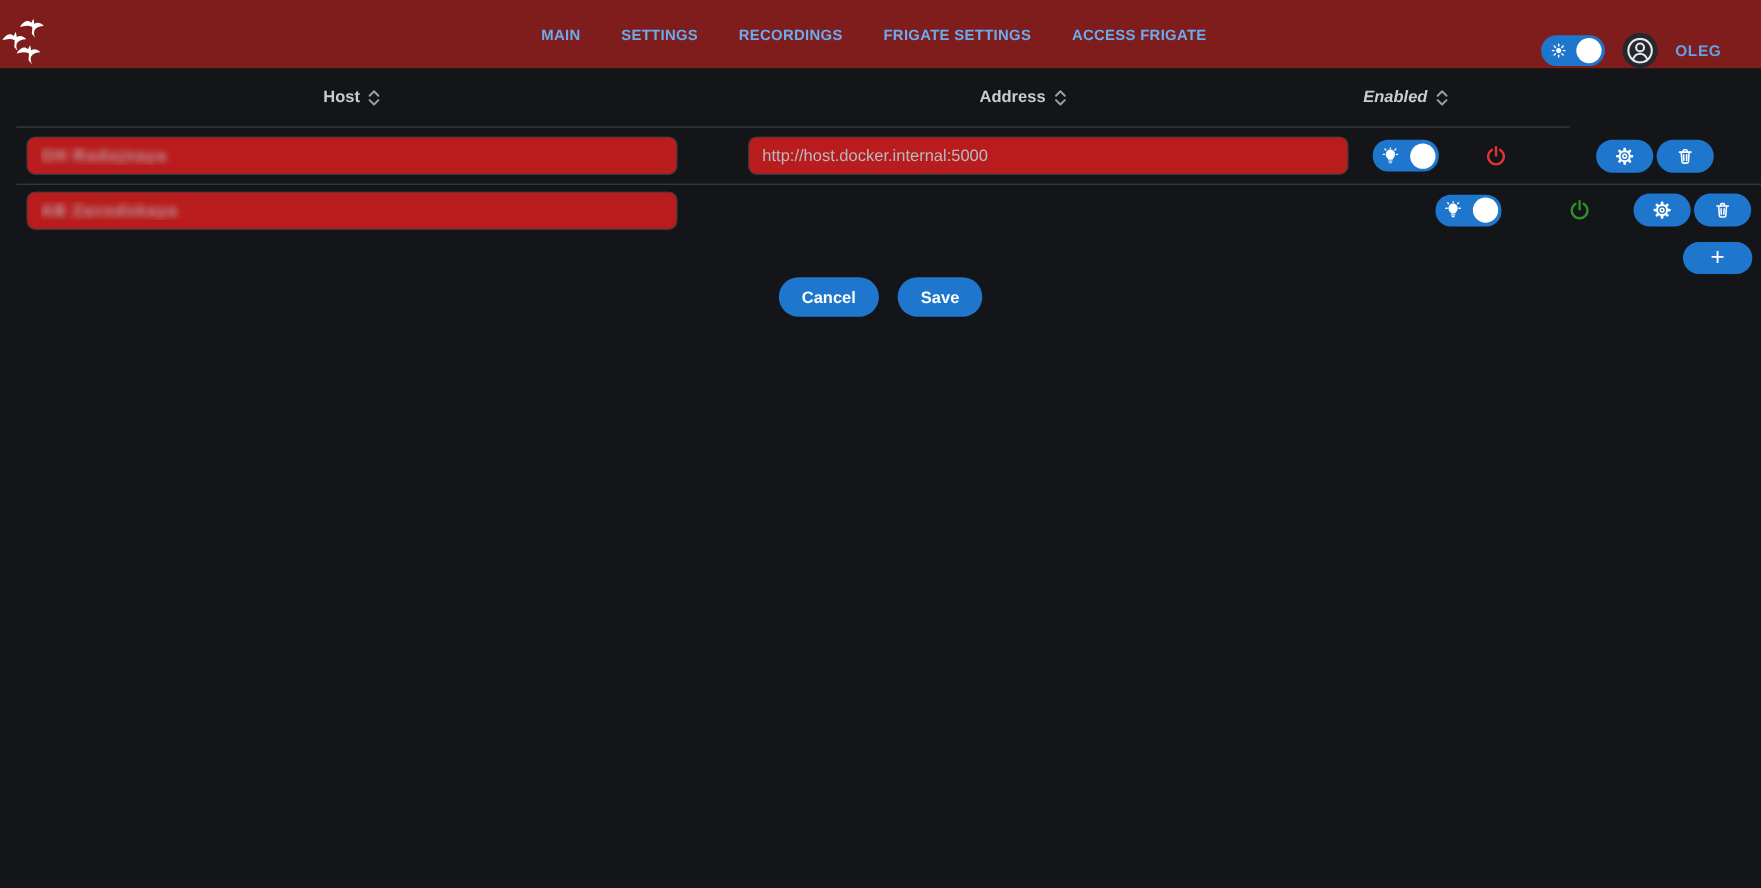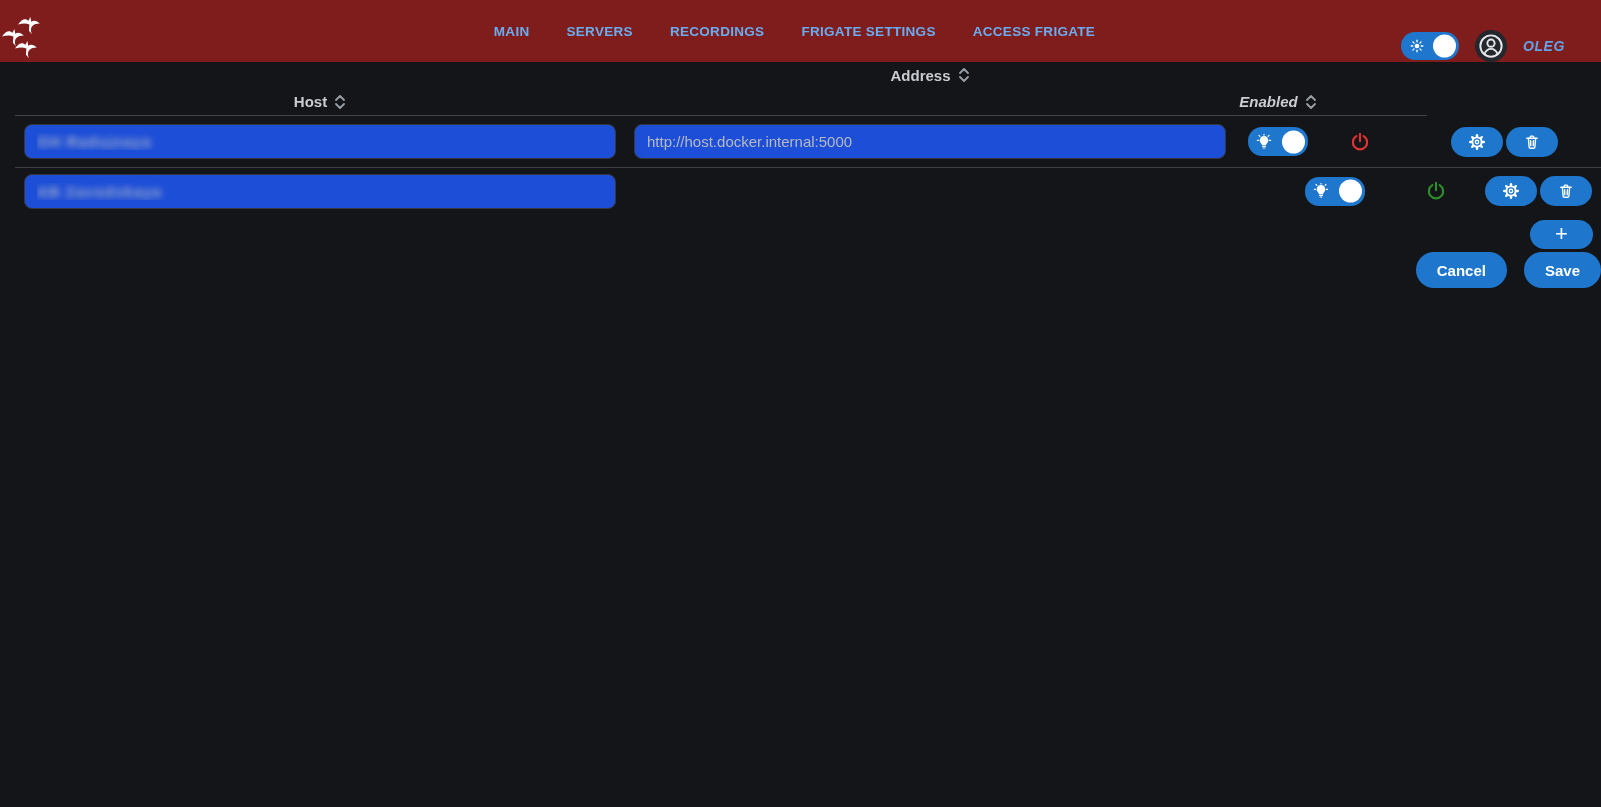--- a/index.html
+++ b/index.html
@@ -20,21 +20,21 @@
   .logo-svg { width: 42px; height: 46px; }
   .nav-links {
     position: absolute; left: 50%; top: 0; height: 62px;
     transform: translateX(-51%);
     display: flex; align-items: center; gap: 37px;
   }
   .nav-link {
     color: #6aacf0; font-weight: 700; font-size: 13.5px;
     letter-spacing: .3px; text-decoration: none; white-space: nowrap;
   }
-  .nav-right { margin-left: auto; display: flex; align-items: center; gap: 16px; font-style: italic; }
+  .nav-right { margin-left: auto; display: flex; align-items: center; gap: 16px; }
 
   .switch {
     position: relative; width: 58px; height: 28px;
     background: #1e77cd; border-radius: 14px;
     cursor: pointer; flex: 0 0 auto;
   }
   .switch .sw-icon { position: absolute; left: 8px; top: 50%; transform: translateY(-50%); display: flex; }
   .switch .knob {
     position: absolute; right: 3px; top: 50%; transform: translateY(-50%);
     width: 23px; height: 23px; background: #ffffff; border-radius: 50%;
@@ -59,28 +59,28 @@
     display: flex; align-items: center; justify-content: center; gap: 7px;
     color: #c9ccd1; font-weight: 700; font-size: 15px; cursor: pointer;
   }
   .th-host { grid-column: 1; } .th-address { grid-column: 3; } .th-enabled { grid-column: 4; font-style: italic; }
 
   .divider-header { height: 1px; background: #41454c; margin: 0 174px 0 15px; }
   .divider-row    { height: 1px; background: #3c4046; margin-left: 15px; }
 
   .trow { height: 51px; }
   .trow-last { height: 46px; gap: 19px; }
-  .cell-host { grid-column: 1; } .cell-address { grid-column: 3; }
+  .cell-host { grid-column: 1; } .cell-address { grid-column: 3; margin-left: 46px; }
   .cell-toggle { grid-column: 4; display: flex; justify-content: center; }
   .cell-power  { grid-column: 5; display: flex; justify-content: center; }
   .cell-actions{ grid-column: 6; display: flex; justify-content: flex-end; gap: 3px; padding-right: 43px; }
 
   .field {
     width: 100%; height: 35px;
-    background: #1d4ed8; border: 1px solid #35393f; border-radius: 8px;
+    background: #b91c1c; border: 1px solid #35393f; border-radius: 8px;
     color: #b7bac0; font-size: 15px; padding: 0 12px;
     font-family: "Liberation Sans", sans-serif; outline: none;
   }
   .field-blurred {
     color: transparent;
     text-shadow: 0 0 7px rgba(192,195,201,0.9);
     font-weight: 600; letter-spacing: 1px;
   }
 
   .icon-btn {
@@ -92,21 +92,21 @@
   .power-ind { display: flex; }
 
   
   .plus-row { display: flex; justify-content: flex-end; padding-right: 8px; margin-top: 6px; }
   .add-btn {
     width: 63px; height: 29px; border: none; border-radius: 15px;
     background: #1e77cd; color: #ffffff; font-size: 22px; font-weight: 400;
     display: flex; align-items: center; justify-content: center;
     cursor: pointer; line-height: 1; padding-bottom: 3px; font-family: inherit;
   }
-  .footer-actions { display: flex; justify-content: flex-end; gap: 17px; margin-top: 3px; }
+  .footer-actions { display: flex; justify-content: center; gap: 17px; margin-top: 3px; }
   .btn {
     height: 36px; padding: 0 21px; border: none; border-radius: 18px;
     background: #1e77cd; color: #ffffff; font-weight: 700; font-size: 15px;
     cursor: pointer; font-family: "Liberation Sans", sans-serif;
   }
 </style>
 </head>
 <body>
 
 <svg width="0" height="0" style="position:absolute">
@@ -178,21 +178,21 @@
   <a class="logo-link">
     <svg class="logo-svg" viewBox="0 0 42 46">
       <use href="#icon-bird" transform="translate(16,0) scale(0.95)"></use>
       <use href="#icon-bird" transform="translate(0,12) scale(0.95)"></use>
       <use href="#icon-bird" transform="translate(13,24) scale(0.95)"></use>
     </svg>
   </a>
 
   <nav class="nav-links">
     <a class="nav-link" href="#">MAIN</a>
-    <a class="nav-link" href="#">SERVERS</a>
+    <a class="nav-link" href="#">SETTINGS</a>
     <a class="nav-link" href="#">RECORDINGS</a>
     <a class="nav-link" href="#">FRIGATE SETTINGS</a>
     <a class="nav-link" href="#">ACCESS FRIGATE</a>
   </nav>
 
   <div class="nav-right">
     <div class="switch">
       <span class="sw-icon">
         <svg width="16" height="16" viewBox="0 0 16 16">
             <use href="#icon-sun"></use>
@@ -205,28 +205,28 @@
           <use href="#icon-person-circle"></use>
         </svg>
     </div>
     <span class="username">OLEG</span>
   </div>
 </header>
 
 <main>
 
   <div class="grid-cols thead">
-    <div class="th th-address">
-      <span>Address</span>
+    <div class="th th-host">
+      <span>Host</span>
       <svg width="12" height="16" viewBox="0 0 12 16">
           <use href="#icon-sort"></use>
         </svg>
     </div>
-    <div class="th th-host">
-      <span>Host</span>
+    <div class="th th-address">
+      <span>Address</span>
       <svg width="12" height="16" viewBox="0 0 12 16">
           <use href="#icon-sort"></use>
         </svg>
     </div>
     <div class="th th-enabled">
       <span>Enabled</span>
       <svg width="12" height="16" viewBox="0 0 12 16">
           <use href="#icon-sort"></use>
         </svg>
     </div>

